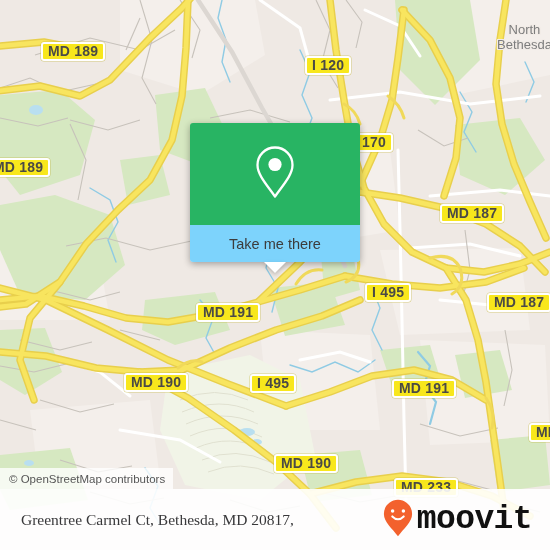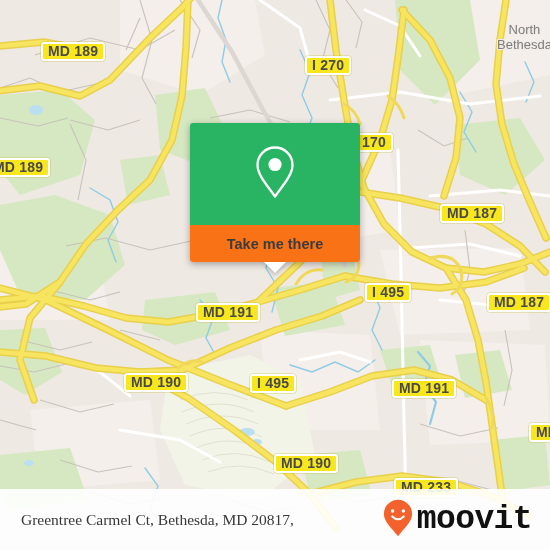--- a/index.html
+++ b/index.html
@@ -79,27 +79,26 @@
   #popup-head {
     height: 102px;
     background: #28b463;
     border-radius: 3px 3px 0 0;
     display: flex;
     align-items: center;
     justify-content: center;
   }
   #popup-foot {
     height: 37px;
-    background: #f97316;
+    background: #7dd3fc;
     border-radius: 0 0 3px 3px;
     display: flex;
     align-items: center;
     justify-content: center;
     position: relative;
-    font-weight: bold;
   }
   #popup-foot-label {
     color: #3c3c3c;
     font-size: 14.5px;
     font-family: "Liberation Sans", sans-serif;
   }
   #popup-tail {
     position: absolute;
     left: 50%;
     bottom: -11px;
@@ -345,21 +344,21 @@
       </g>
     </svg>
 
     <div class="place-label" style="left:497px; top:22px;">
       <span>North</span>
       <span class="l2">Bethesda</span>
     </div>
 
     <div class="shield" style="left:41px; top:42px;">MD 189</div>
     <div class="shield" style="left:-14px; top:158px;">MD 189</div>
-    <div class="shield" style="left:305px; top:56px;">I 270</div>
+    <div class="shield" style="left:305px; top:56px;">I 120</div>
     <div class="shield" style="left:355px; top:133px;">170</div>
     <div class="shield" style="left:440px; top:204px;">MD 187</div>
     <div class="shield" style="left:365px; top:283px;">I 495</div>
     <div class="shield" style="left:487px; top:293px;">MD 187</div>
     <div class="shield" style="left:196px; top:303px;">MD 191</div>
     <div class="shield" style="left:124px; top:373px;">MD 190</div>
     <div class="shield" style="left:250px; top:374px;">I 495</div>
     <div class="shield" style="left:392px; top:379px;">MD 191</div>
     <div class="shield" style="left:529px; top:423px;">MD</div>
     <div class="shield" style="left:274px; top:454px;">MD 190</div>
@@ -374,20 +373,23 @@
           <circle cx="22" cy="20.5" r="6.6" fill="#ffffff"></circle>
         </svg>
       </span>
     </div>
     <div id="popup-foot">
       <span id="popup-foot-label">Take me there</span>
       <div id="popup-tail"></div>
     </div>
   </div>
 
+  <div id="osm-attrib">
+    <span>© OpenStreetMap contributors</span>
+  </div>
 
   <div id="bottom-bar">
     <div id="bottom-title">
       <span>Greentree Carmel Ct, Bethesda, MD 20817,</span>
     </div>
     <div id="moovit-logo">
       <span>
         <svg width="30" height="38" viewBox="0 0 30 38" aria-hidden="true">
           <path d="M15 0.8 C7.2 0.8 0.9 7.1 0.9 14.9 C0.9 23 9.2 29.3 15 37.2 C20.8 29.3 29.1 23 29.1 14.9 C29.1 7.1 22.8 0.8 15 0.8 Z" fill="#f3612d"></path>
           <circle cx="9.6" cy="12.1" r="1.75" fill="#ffffff"></circle>

